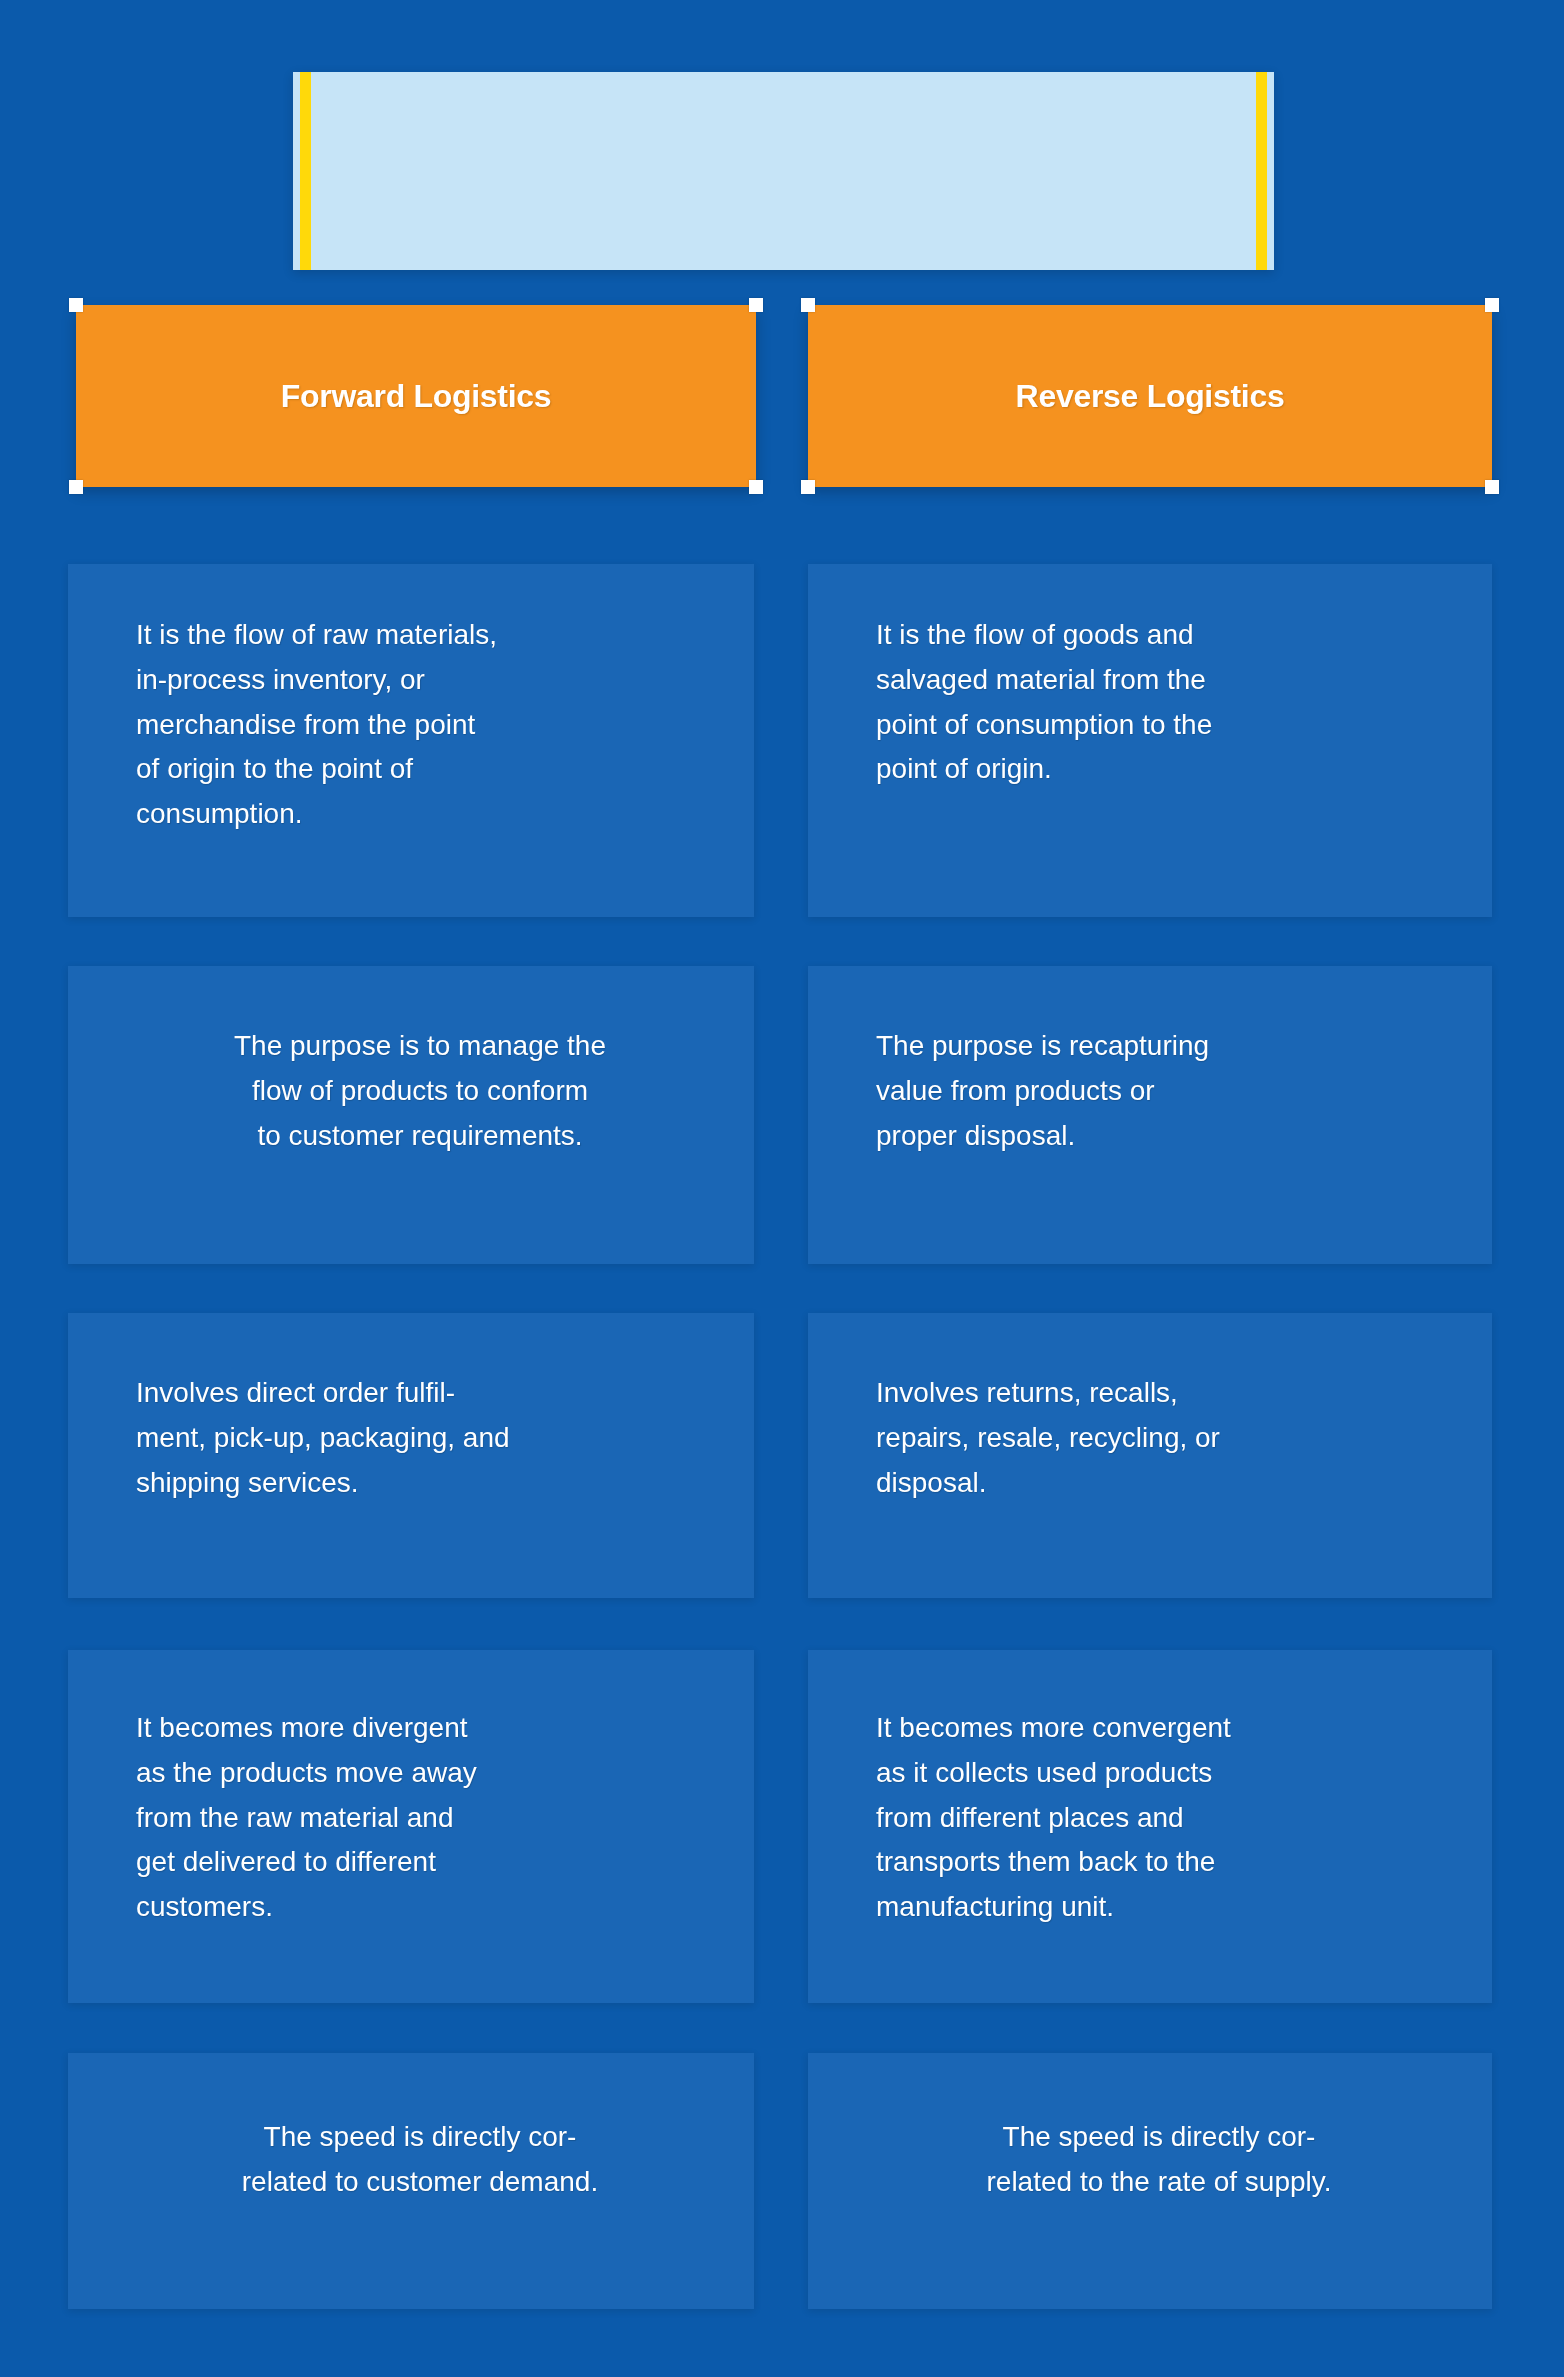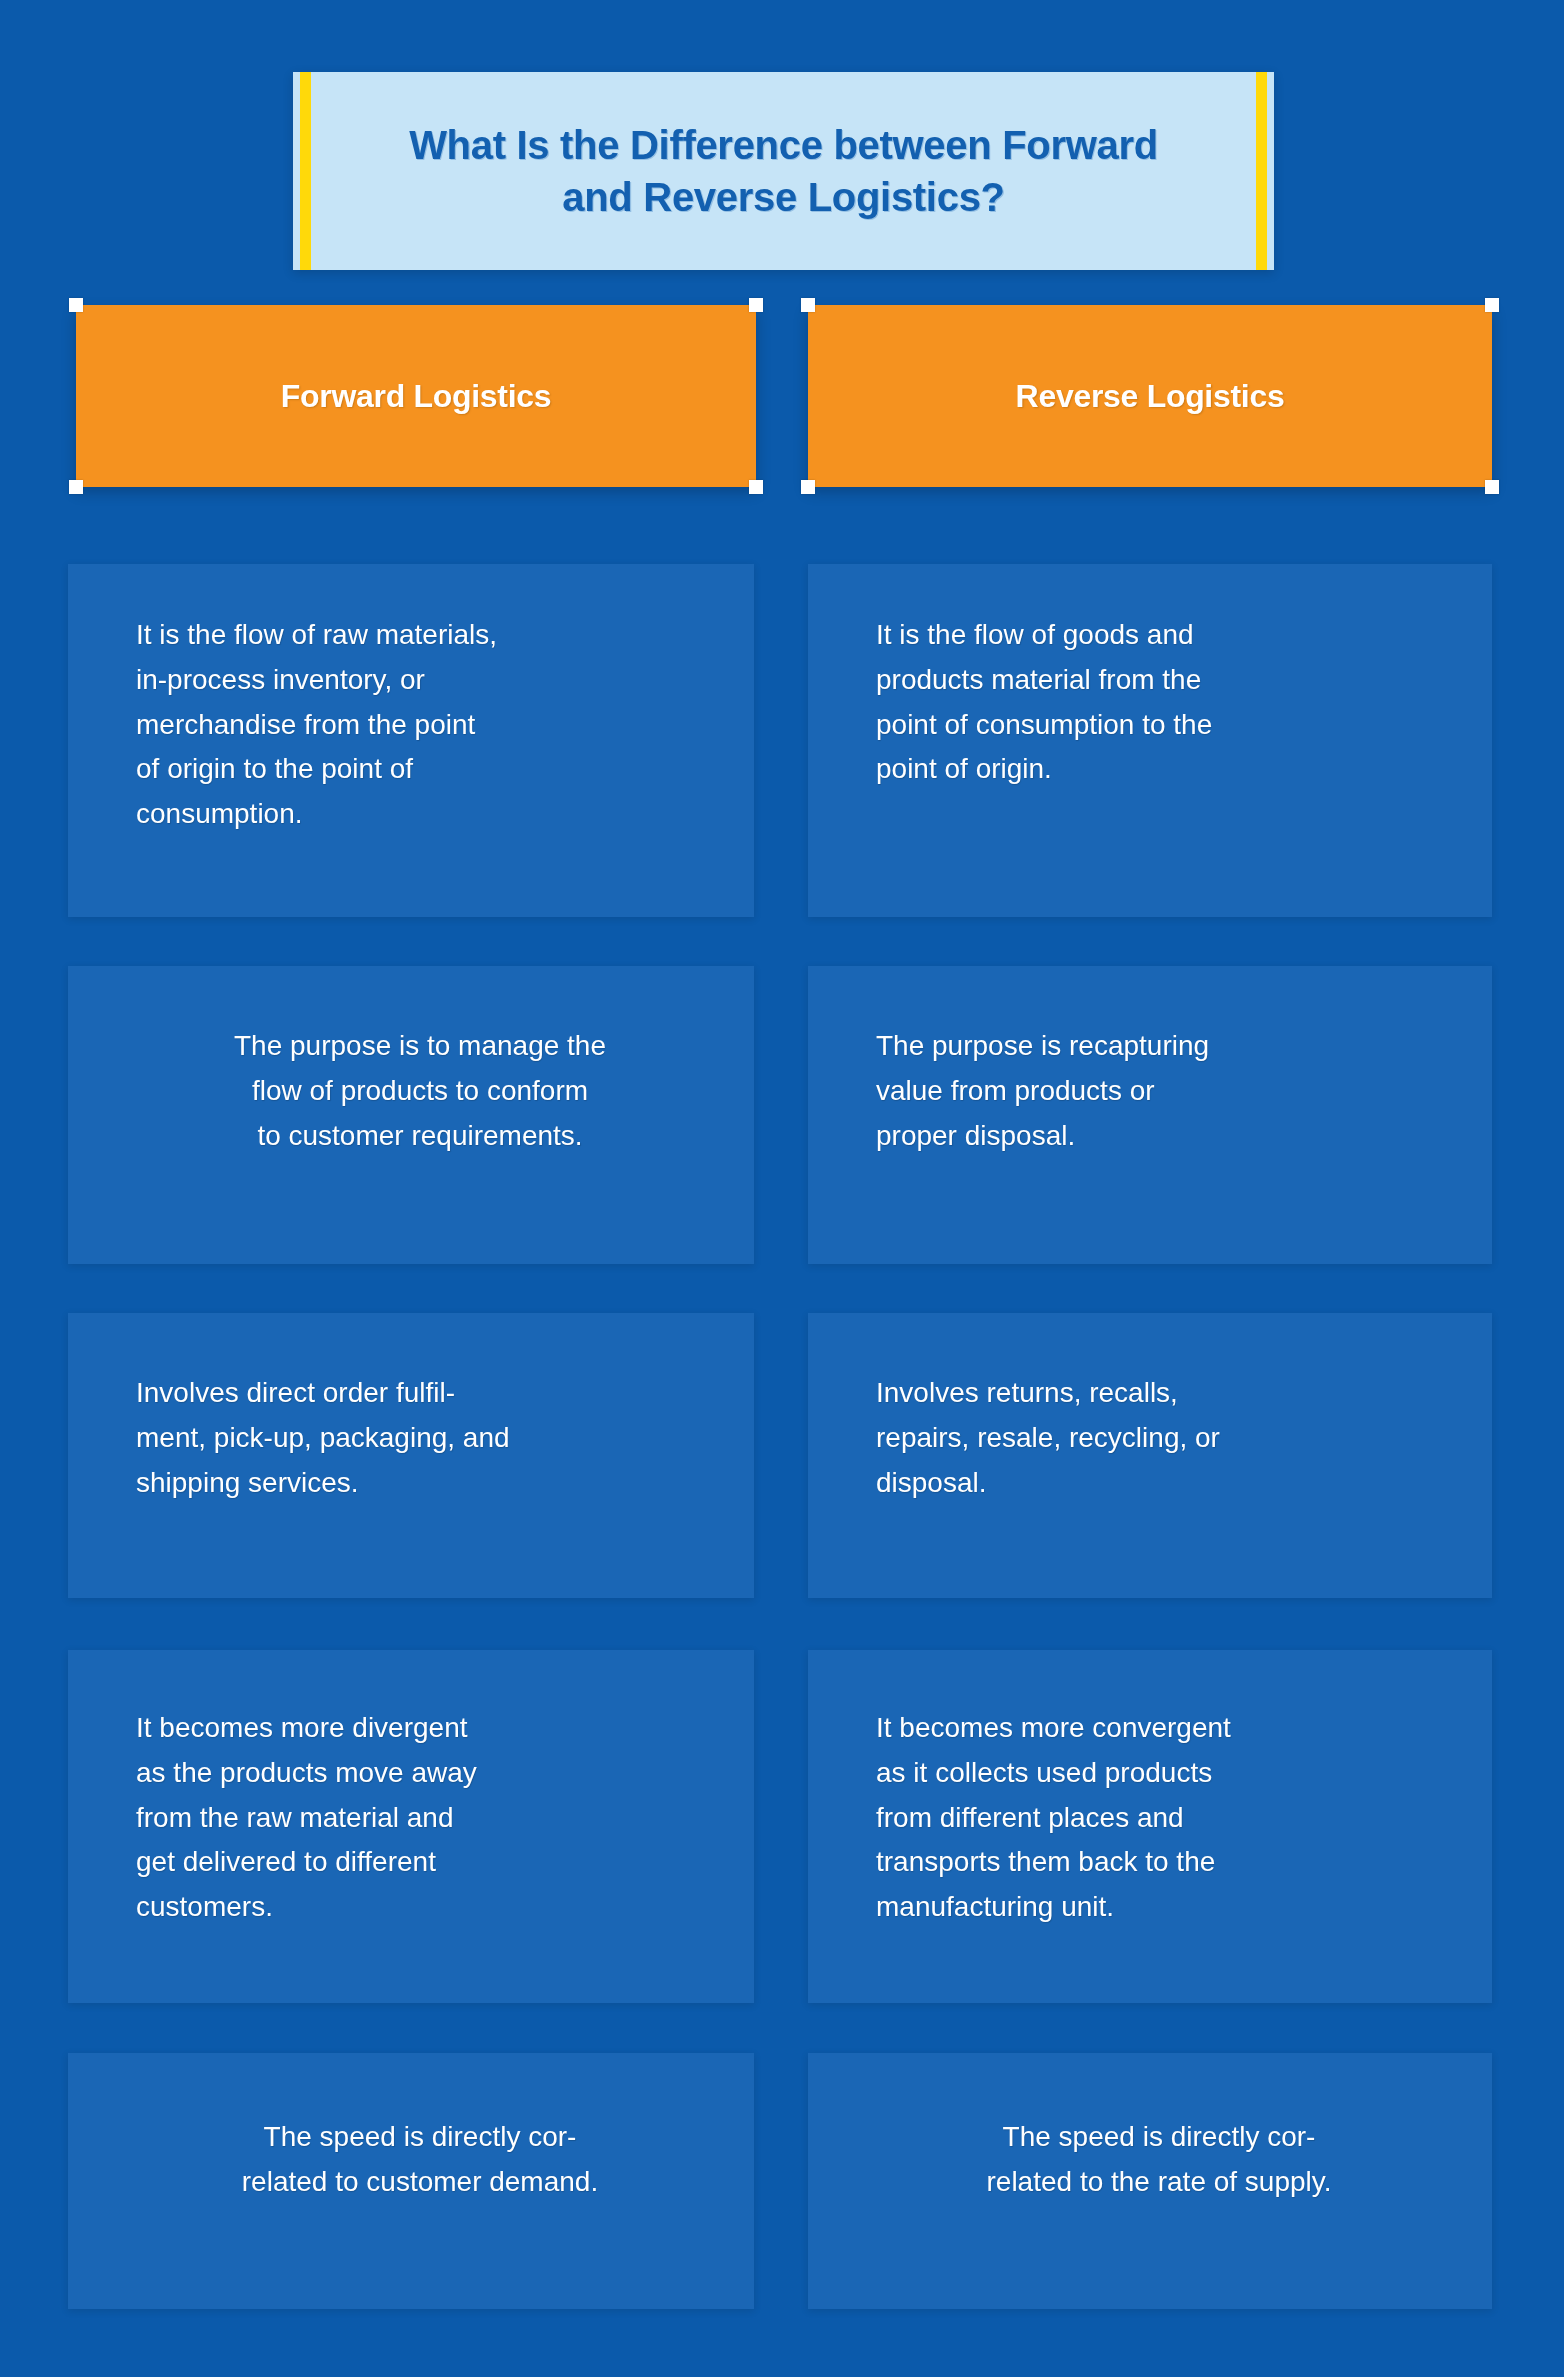--- a/index.html
+++ b/index.html
@@ -105,22 +105,20 @@
   .r5 .card-text { top:62px;text-align:center; }
 </style>
 </head>
 <body>
 
 <div id="root">
 
   <div id="title-banner">
     <span class="title-accent-bar left"></span>
     <span class="title-accent-bar right"></span>
-    <h1 id="title-text">What Is the Difference between
-Forward and Reverse Logistics?</h1>
   </div>
 
   <div class="col-header" id="col-header-left">
     <span class="handle tl"></span>
     <span class="handle tr"></span>
     <span class="handle bl"></span>
     <span class="handle br"></span>
     <span class="col-header-label">Forward Logistics</span>
   </div>
 
@@ -136,21 +134,21 @@
 
     <div class="card left r1" style="top:548px;  height:353px;">
       <div class="card-text">It is the flow of raw materials,
 in-process inventory, or
 merchandise from the point
 of origin to the point of
 consumption.</div>
     </div>
     <div class="card right r1" style="top:548px;  height:353px;">
       <div class="card-text">It is the flow of goods and
-products material from the
+salvaged material from the
 point of consumption to the
 point of origin.</div>
     </div>
 
     <div class="card left r2" style="top:950px; height:298px;text-align:center;">
       <div class="card-text">The purpose is to manage the
 flow of products to conform
 to customer requirements.</div>
     </div>
     <div class="card right r2" style="top:950px; height:298px;">

